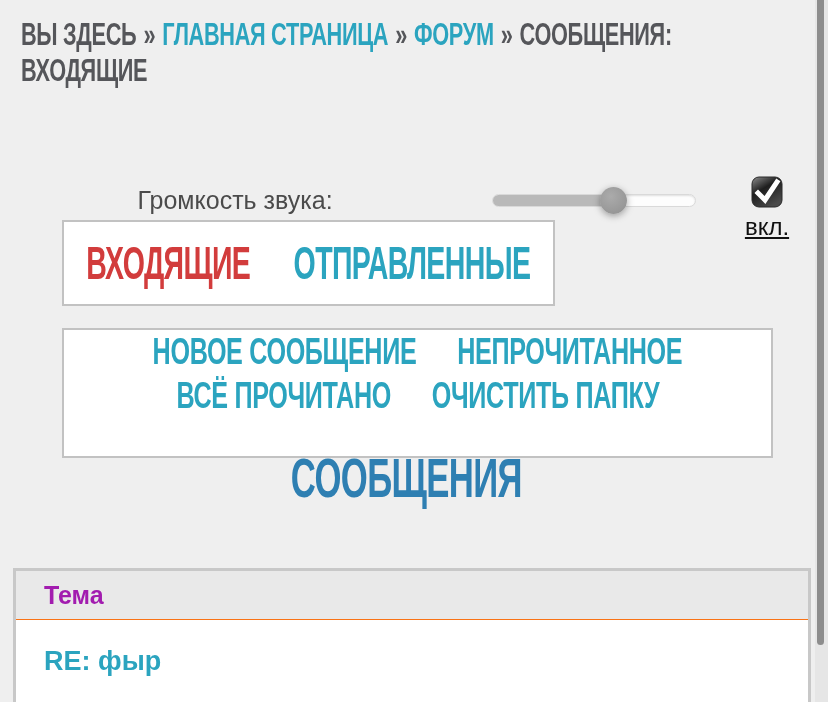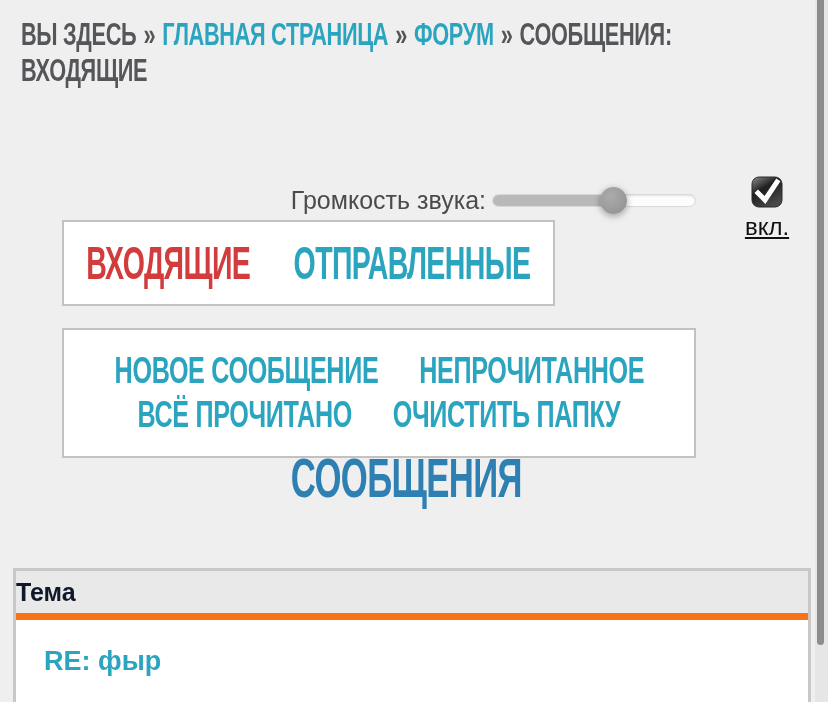--- a/index.html
+++ b/index.html
@@ -24,21 +24,21 @@
     font-size:32px;font-weight:bold;line-height:36px;
     color:var(--text-dark);letter-spacing:-.5px;
     transform:scaleX(.68);transform-origin:left top;
     white-space:nowrap;
   }
   .breadcrumb a{color:var(--accent-teal);text-decoration:none;cursor:pointer;}
   .bc-sep{color:var(--text-dark);padding:0 2px;}
 
   
   .volume-label{
-    position:absolute;left:16px;top:186px;width:470px;text-align:right;
+    position:absolute;left:0;top:186px;width:470px;text-align:center;
     font-size:25px;color:#4b4b4b;
   }
   .slider-track{
     position:absolute;left:492px;top:194px;width:204px;height:13px;
     background:#fdfdfd;border:1px solid #d9d9d9;border-radius:8px;
     box-shadow:inset 0 1px 2px rgba(0,0,0,.12);cursor:pointer;
   }
   .slider-fill{
     position:absolute;left:0;top:0;height:100%;width:60%;
     background:#b9b9b9;border-radius:8px 0 0 8px;
@@ -51,22 +51,22 @@
   .toggle-group{position:absolute;left:735px;top:176px;width:64px;text-align:center;}
   .toggle-box{display:inline-block;cursor:pointer;}
   .toggle-label{font-size:24px;color:#111;margin-top:1px;text-decoration:underline;}
 
   
   .panel{
     position:absolute;background:#fff;border:2px solid #c2c2c2;
   }
   .panel-tabs{left:62px;top:220px;width:493px;height:86px;
     display:flex;align-items:center;justify-content:center;}
-  .panel-actions{left:62px;top:328px;width:634px;height:130px;
-    display:flex;flex-direction:column;align-items:center;justify-content:center;}
+  .panel-actions{left:62px;top:328px;width:711px;height:130px;
+    display:flex;flex-direction:column;align-items:center;}
 
   .cond-row{
     display:flex;justify-content:center;align-items:center;
     transform:scaleX(.62);transform-origin:center;white-space:nowrap;
   }
   .tabs-row{gap:70px;font-size:46px;font-weight:bold;letter-spacing:-1px;}
   .tab-inbox{color:var(--accent-red);cursor:pointer;}
   .tab-sent{color:var(--accent-teal);cursor:pointer;}
 
   .actions-row{gap:60px;font-size:37px;font-weight:bold;letter-spacing:-.5px;
@@ -80,23 +80,23 @@
     letter-spacing:-1px;
   }
   .messages-heading .inner{display:inline-block;transform:scaleX(.62);transform-origin:center;}
 
   
   .msg-table{
     position:absolute;left:13px;top:568px;width:798px;height:140px;
     background:#fff;border:3px solid #c8c8c8;
   }
   .msg-table-header{
-    height:49px;background:#e9e9e9;border-bottom:7px solid #f97316;
-    display:flex;align-items:center;
-    font-size:25px;font-weight:bold;color:#0f172a;
+    height:49px;background:#e9e9e9;border-bottom:1px solid #f97316;
+    display:flex;align-items:center;padding-left:28px;
+    font-size:25px;font-weight:bold;color:#a21caf;
   }
   .msg-row{padding:26px 0 0 28px;}
   .msg-link{font-size:27px;font-weight:bold;color:var(--accent-teal);
     text-decoration:none;cursor:pointer;}
 
   
   .scrollbar-track{
     position:absolute;right:0;top:0;width:13px;height:702px;background:#e6e6e6;
   }
   .scrollbar-thumb{

